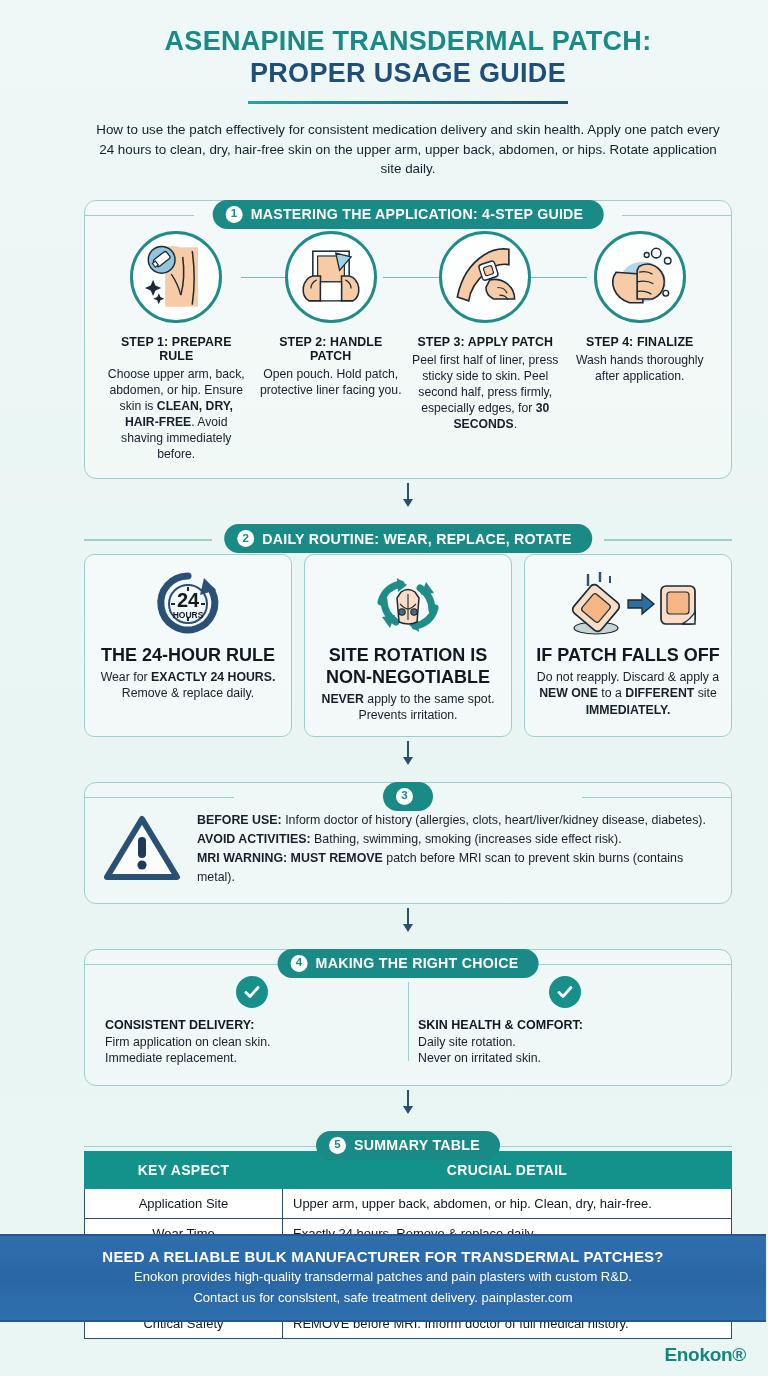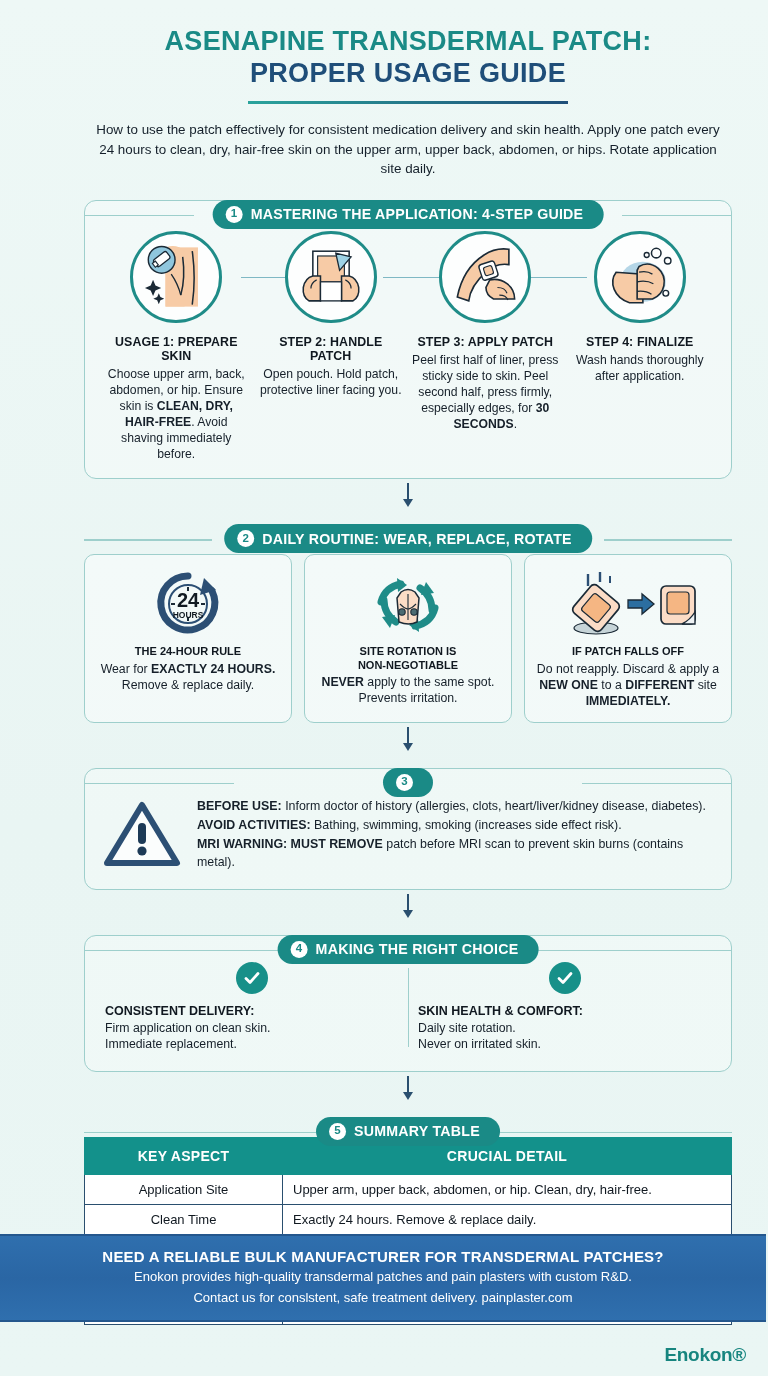--- a/index.html
+++ b/index.html
@@ -82,21 +82,21 @@
   .step-body b { font-weight: bold; }
 
   
   .cards { display: flex; gap: 12px; }
   .card {
     flex: 1; border: 1.3px solid #9ecfcc; border-radius: 10px;
     background: rgba(255,255,255,.42); padding: 12px 9px 12px;
     text-align: center; display: flex; flex-direction: column; align-items: center;
   }
   .card-icon { height: 74px; display: flex; align-items: center; justify-content: center; }
-  .card-title { font-size: 11px; font-weight: bold; color: #101820; line-height: 1.22; margin-top: 4px; }
+  .card-title { font-size: 18px; font-weight: bold; color: #101820; line-height: 1.22; margin-top: 4px; }
   .card-body { font-size: 12.3px; line-height: 1.33; color: #16202a; margin-top: 2px; }
 
   
   .safety { display: flex; align-items: center; gap: 16px; padding: 2px 6px 2px 4px; }
   .safety-lines { flex: 1; }
   .safety-line { font-size: 12.4px; line-height: 1.52; color: #16202a; }
   .safety-line b { font-weight: bold; }
 
   
   .choice { display: flex; }
@@ -171,21 +171,21 @@
                 <path d="M40 42 q7 10 10 22" stroke="#1b2a36" stroke-width="1.4" fill="none"></path>
                 <circle cx="30" cy="27" r="14" fill="#8fc6dd" stroke="#1b2a36" stroke-width="1.5"></circle>
                 <g transform="rotate(-38 30 27)">
                   <rect x="22" y="22" width="17" height="9" rx="2.5" fill="#fff" stroke="#1b2a36" stroke-width="1.4"></rect>
                   <rect x="20" y="24" width="4" height="5" fill="#fff" stroke="#1b2a36" stroke-width="1.2"></rect>
                 </g>
                 <path d="M21 48 l2.5 6 l6 2.5 l-6 2.5 l-2.5 6 l-2.5 -6 l-6 -2.5 l6 -2.5 z" fill="#1b2a36"></path>
                 <path d="M27 62 l1.7 4 l4 1.7 l-4 1.7 l-1.7 4 l-1.7 -4 l-4 -1.7 l4 -1.7 z" fill="#1b2a36"></path>
               </svg>
             </div>
-            <div class="step-title">USAGE 1: PREPARE SKIN</div>
+            <div class="step-title">STEP 1: PREPARE RULE</div>
             <div class="step-body">Choose upper arm, back, abdomen, or hip. Ensure skin is <b>CLEAN, DRY, HAIR-FREE</b>. Avoid shaving immediately before.</div>
           </div>
 
           <div class="step">
             <div class="circle">
               <svg width="90" height="90" viewBox="0 0 90 90">
                 <rect x="26" y="18" width="38" height="42" fill="#fff" stroke="#1b2a36" stroke-width="1.6"></rect>
                 <rect x="31" y="23" width="28" height="32" fill="#f7cba6" stroke="#1b2a36" stroke-width="1.2"></rect>
                 <path d="M50 20 l16 4 l-12 14 z" fill="#9ed3e6" stroke="#1b2a36" stroke-width="1.4"></path>
                 <path d="M26 44 q-8 2 -10 12 q-1 10 6 14 l12 0 l0 -26 z" fill="#f7cba6" stroke="#1b2a36" stroke-width="1.6"></path>
@@ -407,21 +407,21 @@
               <th class="c1">KEY ASPECT</th>
               <th>CRUCIAL DETAIL</th>
             </tr>
           </thead>
           <tbody>
             <tr>
               <td class="k">Application Site</td>
               <td>Upper arm, upper back, abdomen, or hip. Clean, dry, hair-free.</td>
             </tr>
             <tr>
-              <td class="k">Clean Time</td>
+              <td class="k">Wear Time</td>
               <td>Exactly 24 hours. Remove &amp; replace daily.</td>
             </tr>
             <tr>
               <td class="k">Hold Rotation</td>
               <td>MANDATORY. Apply to a DIFFERENT location daily.</td>
             </tr>
             <tr>
               <td class="k">If Patch Falls Off</td>
               <td>Do NOT reapply. Discard &amp; apply NEW patch to NEW site.</td>
             </tr>

